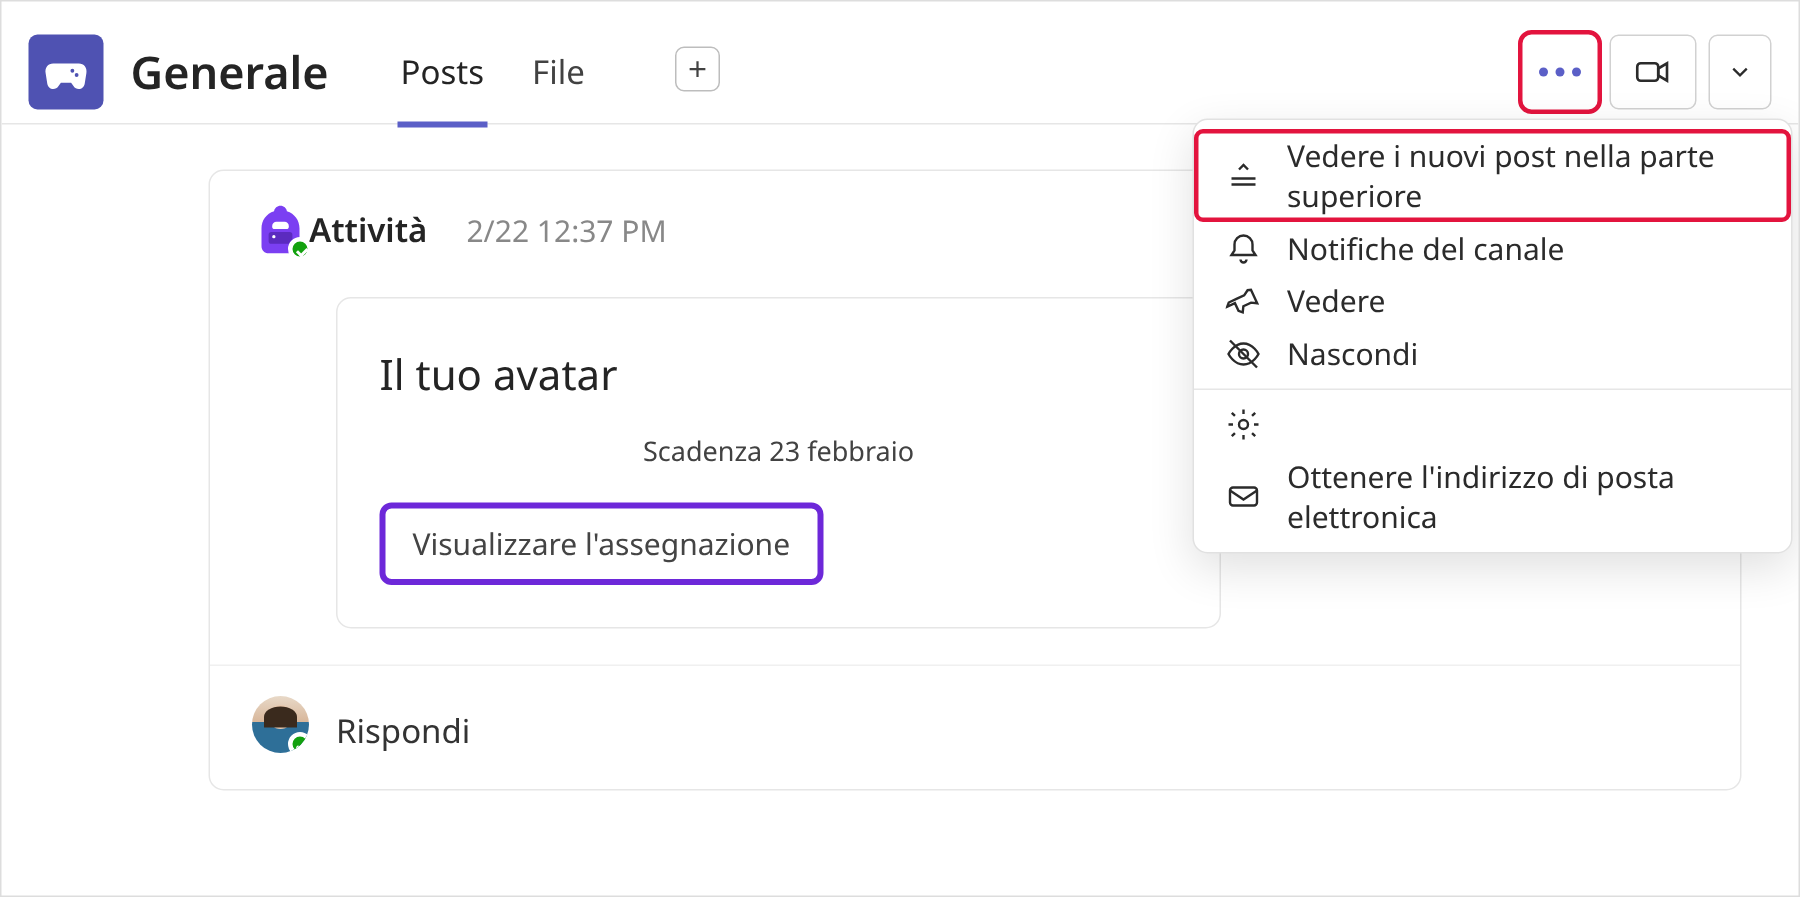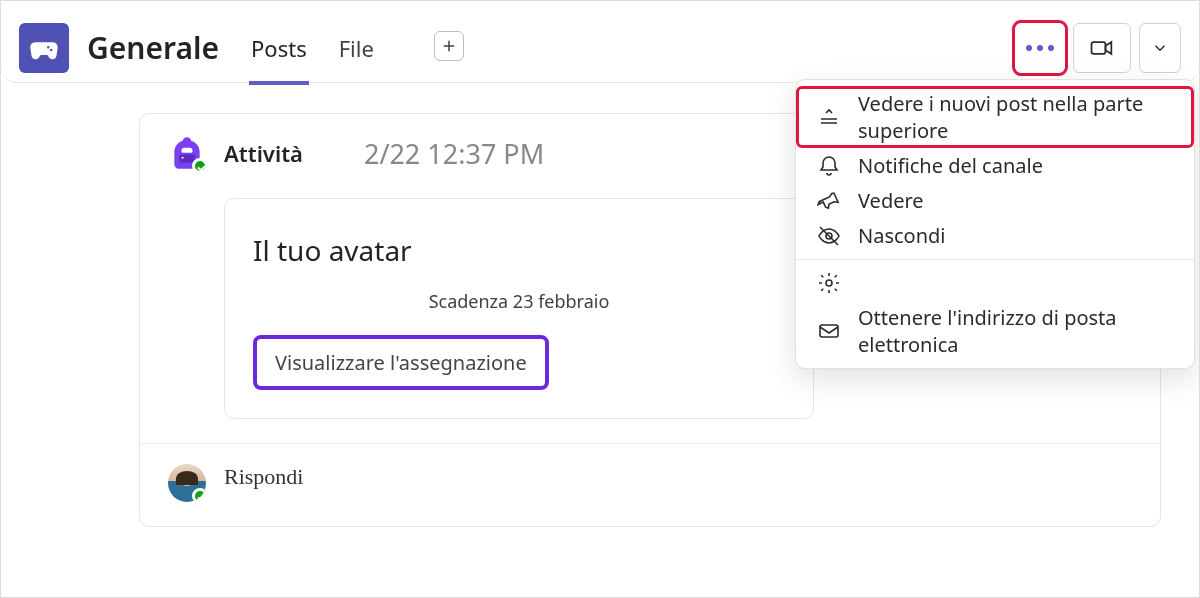--- a/index.html
+++ b/index.html
@@ -1,57 +1,57 @@
 <!DOCTYPE html>
 <html><head>
 <meta charset="utf-8">
 <style>
   * { box-sizing: border-box; }
   html, body { margin: 0; padding: 0; font-family: "Segoe UI", system-ui, -apple-system, sans-serif; background: #fff; color: #242424; }
   .viewport { width: 1200px; height: 598px; position: relative; overflow: hidden; border: 1px solid #ddd; }
 
   
-  .topbar { display: flex; align-items: center; padding: 12px 18px 0 18px; height: 82px; border-bottom: 1px solid #e6e6e6; border-radius: 16px; }
+  .topbar { display: flex; align-items: center; padding: 12px 18px 0 18px; height: 82px; border-bottom: 1px solid #e6e6e6; }
   .team-logo { width: 50px; height: 50px; border-radius: 6px; background: #4f52b2; display: flex; align-items: center; justify-content: center; margin-right: 18px; }
   .team-logo svg { width: 34px; height: 34px; fill: #fff; }
   .channel-name { font-size: 30px; font-weight: 600; margin-right: 30px; }
   .tabs { display: flex; align-items: center; gap: 28px; height: 100%; }
   .tab { font-size: 22px; color: #424242; padding: 18px 2px; border-bottom: 4px solid transparent; margin-top: 4px; }
-  .tab.active { border-bottom-color: #5b5fc7; color: #242424; font-weight: 400; }
+  .tab.active { border-bottom-color: #5b5fc7; color: #242424; font-weight: 400; margin-left: 16px; }
   .add-tab { display:flex; align-items:center; justify-content:center; width:30px; height:30px; border:1px solid #bdbdbd; border-radius:6px; margin-left:30px; margin-top:-4px;}
   .add-tab svg { width:18px; height:18px; stroke:#424242; }
 
   .topbar-right { margin-left: auto; display: flex; align-items: center; gap: 8px; }
   .more-btn { width: 50px; height: 50px; display:flex; align-items:center; justify-content:center; border-radius:6px; }
   .more-btn.highlight { outline: 3px solid #e3143e; }
   .dots { display:flex; gap:5px; }
   .dots span { width:6px; height:6px; border-radius:50%; background:#5b5fc7; display:block; }
   .video-btn { width: 58px; height: 50px; display:flex; align-items:center; justify-content:center; border:1px solid #d1d1d1; border-radius:6px; }
   .video-btn svg { width:28px; height:28px; stroke:#2b2b2b; fill:none; stroke-width:1.5;}
   .caret-btn { width: 42px; height: 50px; display:flex; align-items:center; justify-content:center; border:1px solid #d1d1d1; border-radius:6px; }
   .caret-btn svg { width:18px; height:18px; stroke:#2b2b2b; fill:none; stroke-width:2;}
 
   
   .posts { padding: 30px 0 0 0; }
   .thread { margin: 0 38px 0 138px; border: 1px solid #e6e6e6; border-radius: 10px; background: #fff; }
-  .post-header { display:flex; align-items:center; padding: 20px 28px 12px 28px; gap: 18px; }
+  .post-header { display:flex; align-items:center; padding: 20px 28px 12px 28px; }
   .app-icon { position: relative; width: 38px; height: 38px; }
   .bag { width: 38px; height: 38px; border-radius: 8px; display:flex; align-items:center; justify-content:center; }
   .bag svg { width: 38px; height: 38px; }
   .presence { position:absolute; right:-2px; bottom:-2px; width:16px; height:16px; background:#13a10e; border:3px solid #fff; border-radius:50%; }
   .presence::after { content:""; position:absolute; left:3px; top:4px; width:5px; height:3px; border-left:2px solid #fff; border-bottom:2px solid #fff; transform: rotate(-45deg); }
   .author { font-size: 22px; font-weight: 600; }
-  .timestamp { font-size: 27px; color: #888; margin-left: 43px; }
+  .timestamp { font-size: 20px; color: #888; margin-left: 26px; }
 
   .card { margin: 14px 28px 24px 84px; border: 1px solid #e6e6e6; border-radius: 10px; padding: 24px 28px 28px 28px; width: 590px; }
   .card-title { font-size: 28px; font-weight: 400; margin: 8px 0 20px 0; }
   .card-due { font-size: 18px; color: #424242; margin-bottom: 22px; text-align: center; }
   .card-btn { display:inline-block; font-size: 20px; color: #444; border: 4px solid #6d28d9; border-radius: 8px; padding: 10px 18px; }
 
-  .reply-row { display:flex; align-items:flex-start; padding: 20px 28px 24px 28px; gap: 18px; border-top: 1px solid #f0f0f0; font-family: Liberation Serif, serif; }
+  .reply-row { display:flex; align-items:flex-end; padding: 20px 28px 24px 28px; gap: 18px; border-top: 1px solid #f0f0f0; }
   .avatar { position:relative; width:38px; height:38px; border-radius:50%; background: linear-gradient(180deg,#e8d9c8 0%,#d8b79b 45%,#2e6f98 46%,#2e6f98 100%); overflow:hidden; }
   .avatar::before { content:""; position:absolute; left:11px; top:6px; width:16px; height:16px; border-radius:50%; background:#e9c9ae; }
   .avatar::after { content:""; position:absolute; left:8px; top:7px; width:22px; height:14px; border-radius:50% 50% 0 0; background:#3a2a1d; }
   .reply-label { font-size: 22px; color:#333; }
 
   
   .menu { position:absolute; top: 78px; right: 4px; width: 400px; background:#fff; border:1px solid #e1e1e1; border-radius:10px; box-shadow: 0 10px 30px rgba(0,0,0,0.12); padding: 6px 0; }
   .menu-item { display:flex; align-items:center; gap: 16px; padding: 4px 20px; font-size: 20px; color:#2b2b2b; }
   .menu-item .mi-icon { width: 26px; height: 26px; display:flex; align-items:center; justify-content:center; flex: 0 0 26px; }
   .menu-item .mi-icon svg { width:24px; height:24px; stroke:#2b2b2b; fill:none; stroke-width:1.6; }

